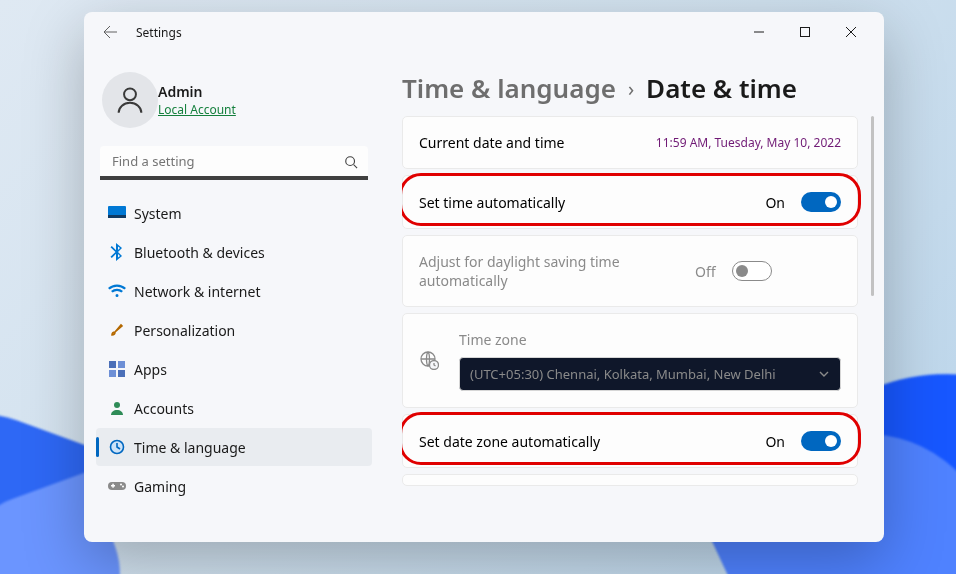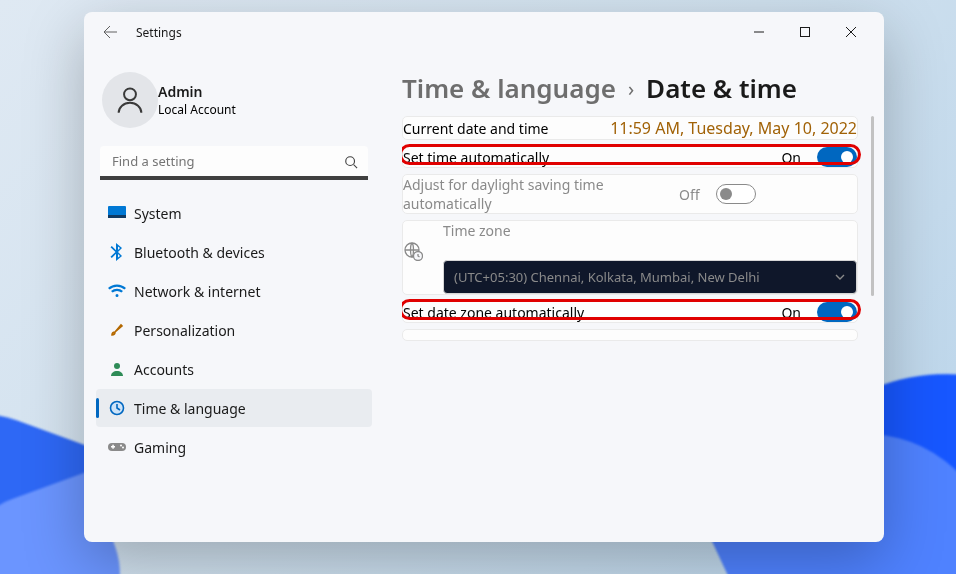--- a/index.html
+++ b/index.html
@@ -29,21 +29,21 @@
   .title-text { margin-left: 10px; font-size: 12px; color:#1a1a1a; }
   .tb-spacer { flex:1; }
   .tb-btn { width:46px; height:32px; display:flex; align-items:center; justify-content:center; color:#1a1a1a; border-radius:4px; }
 
   .body-wrap { flex:1; display:flex; min-height:0; }
 
   .sidebar { width: 300px; flex-shrink:0; padding: 12px 12px 0 12px; display:flex; flex-direction:column; }
   .user-row { display:flex; align-items:center; padding: 8px 6px 18px 6px; }
   .avatar-circle { width:56px; height:56px; border-radius:50%; background:#e3e5e9; display:flex; align-items:center; justify-content:center; }
   .user-info .un { font-size:14px; font-weight:600; color:#1a1a1a; }
-  .user-info .ua { font-size:12px; color:#000000; }
+  .user-info .ua { font-size:12px; color:#15803d;text-decoration:underline; }
 
   .search-box { position:relative; margin: 0 4px 12px 4px; }
   .search-box input {
     width:100%; height:34px; border:none; border-bottom:4px solid #404040;
     background:#fdfdfd; padding: 0 36px 0 12px; font-size:13px; color:#1a1a1a;
     border-radius:4px 4px 0 0; outline:none;
   }
   .search-box .mag { position:absolute; right:10px; top:50%; transform:translateY(-50%); color:#404040; }
 
   .nav { display:flex; flex-direction:column; gap:1px; margin-top:2px; overflow-y:auto; }
@@ -60,47 +60,47 @@
   .main { flex:1; padding: 18px 8px 0 18px; min-width:0; position:relative; display:flex; flex-direction:column; }
   .breadcrumb { display:flex; align-items:center; gap:12px; margin-bottom:10px; flex-shrink:0; }
   .bc-parent { font-size:26px; font-weight:600; color:#6e6e6e; }
   .bc-sep { font-size:20px; color:#6e6e6e; }
   .bc-current { font-size:26px; font-weight:600; color:#1a1a1a; }
 
   .scroll-area { flex:1; overflow:hidden; position:relative; padding-right: 18px; }
 
   .card {
     background:#fdfdfd; border:1px solid #eaeaea; border-radius:5px;
-    padding: 0; margin-bottom:6px; display:flex; align-items:center; gap:16px;
+    padding: 16px; margin-bottom:6px; display:flex; align-items:center; gap:16px;
   }
   .card.disabled { color:#8a8a8a; }
   .card-label { font-size:14px; color:inherit; flex:1; }
   .card.dim .card-label { color:#8a8a8a; }
-  .card .value { font-size:16px; color:#a16207; }
+  .card .value { font-size:12px; color:#701a75; }
 
   .highlight-ring {
     border: 3px solid #e00000; border-radius: 22px; position:absolute; pointer-events:none;
   }
 
   .toggle {
     width:40px; height:20px; border-radius:10px; position:relative; flex-shrink:0;
   }
   .toggle.on { background:#0067c0; }
   .toggle.off { background:#fff; border:1px solid #8a8a8a; }
   .toggle .knob {
     width:12px; height:12px; border-radius:50%; background:#fff; position:absolute; top:4px;
   }
   .toggle.on .knob { right:4px; }
   .toggle.off .knob { left:3px; top:3px; background:#8a8a8a; }
   .toggle-state { font-size:14px; }
 
   .tz-card { flex-direction:column; align-items:stretch; gap:10px; }
   .tz-row { display:flex; align-items:flex-start; gap:20px; }
   .tz-icon { width:20px; height:20px; margin-top:20px; color:#8a8a8a; flex-shrink:0; }
-  .tz-body { flex:1; display:flex; flex-direction:column; gap:20px; }
+  .tz-body { flex:1; display:flex; flex-direction:column; gap:8px; }
   .tz-title { font-size:14px; color:#8a8a8a; }
   .tz-select {
     height:34px; border:1px solid #d6d6d6; border-radius:4px; background:#0f172a;
     display:flex; align-items:center; padding:0 10px; color:#8a8a8a; font-size:13px;
     justify-content:space-between; min-width:0;
   }
   .tz-select span { overflow:hidden; white-space:nowrap; text-overflow:ellipsis; }
   .scroller-thumb {
     position:absolute; right:2px; top:0; width:3px; height:180px; background:#c2c2c2; border-radius:2px;
   }
@@ -190,20 +190,31 @@
             </span>
           <span>Network &amp; internet</span>
         </div>
         <div class="nav-item">
           <span class="nav-icon">
               <svg width="16" height="16" viewBox="0 0 16 16" fill="none" stroke="#b36800" stroke-width="1.6">
                 <path d="M3 13c0-2 1-3 3-3l6-7 1 1-7 6c0 2-1 3-3 3z" fill="#ffb648"></path>
               </svg>
             </span>
           <span>Personalization</span>
+        </div>
+        <div class="nav-item">
+          <span class="nav-icon">
+              <svg width="16" height="16" viewBox="0 0 16 16">
+                <rect x="0" y="0" width="7" height="7" fill="#4b6fb8"></rect>
+                <rect x="9" y="0" width="7" height="7" fill="#6d8fd6"></rect>
+                <rect x="0" y="9" width="7" height="7" fill="#6d8fd6"></rect>
+                <rect x="9" y="9" width="7" height="7" fill="#4b6fb8"></rect>
+              </svg>
+            </span>
+          <span>Apps</span>
         </div>
         <div class="nav-item">
           <span class="nav-icon">
               <svg width="16" height="16" viewBox="0 0 16 16" fill="#2e8b57">
                 <circle cx="8" cy="5" r="3"></circle>
                 <path d="M2 15c0-3 2.7-5 6-5s6 2 6 5z"></path>
               </svg>
             </span>
           <span>Accounts</span>
         </div>

